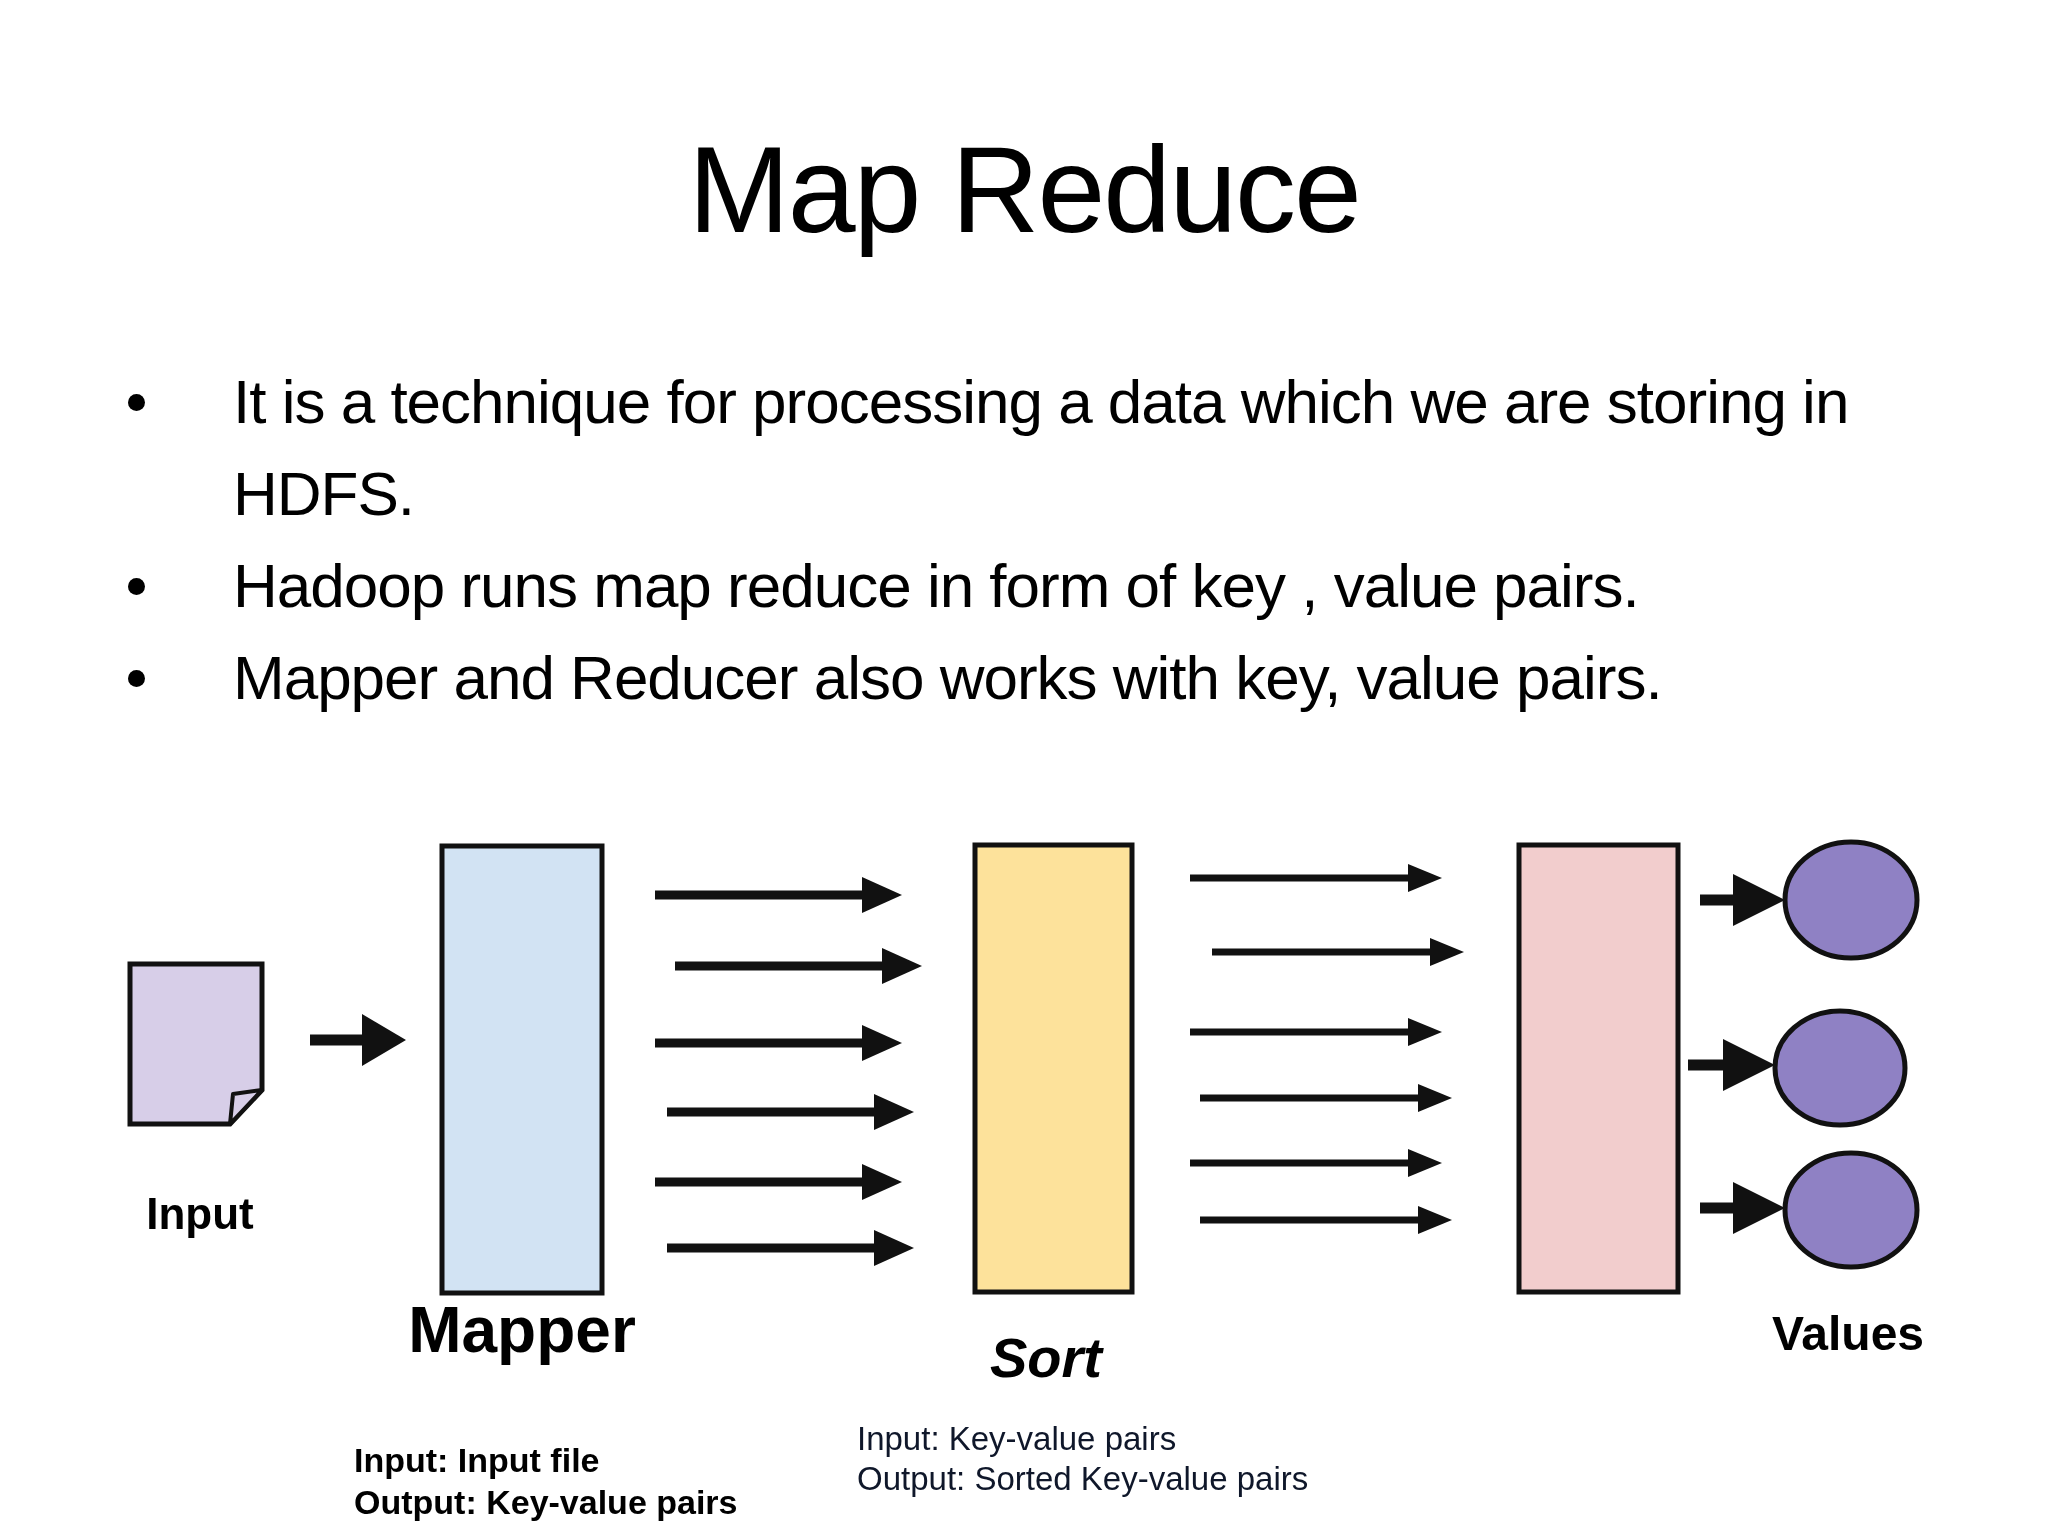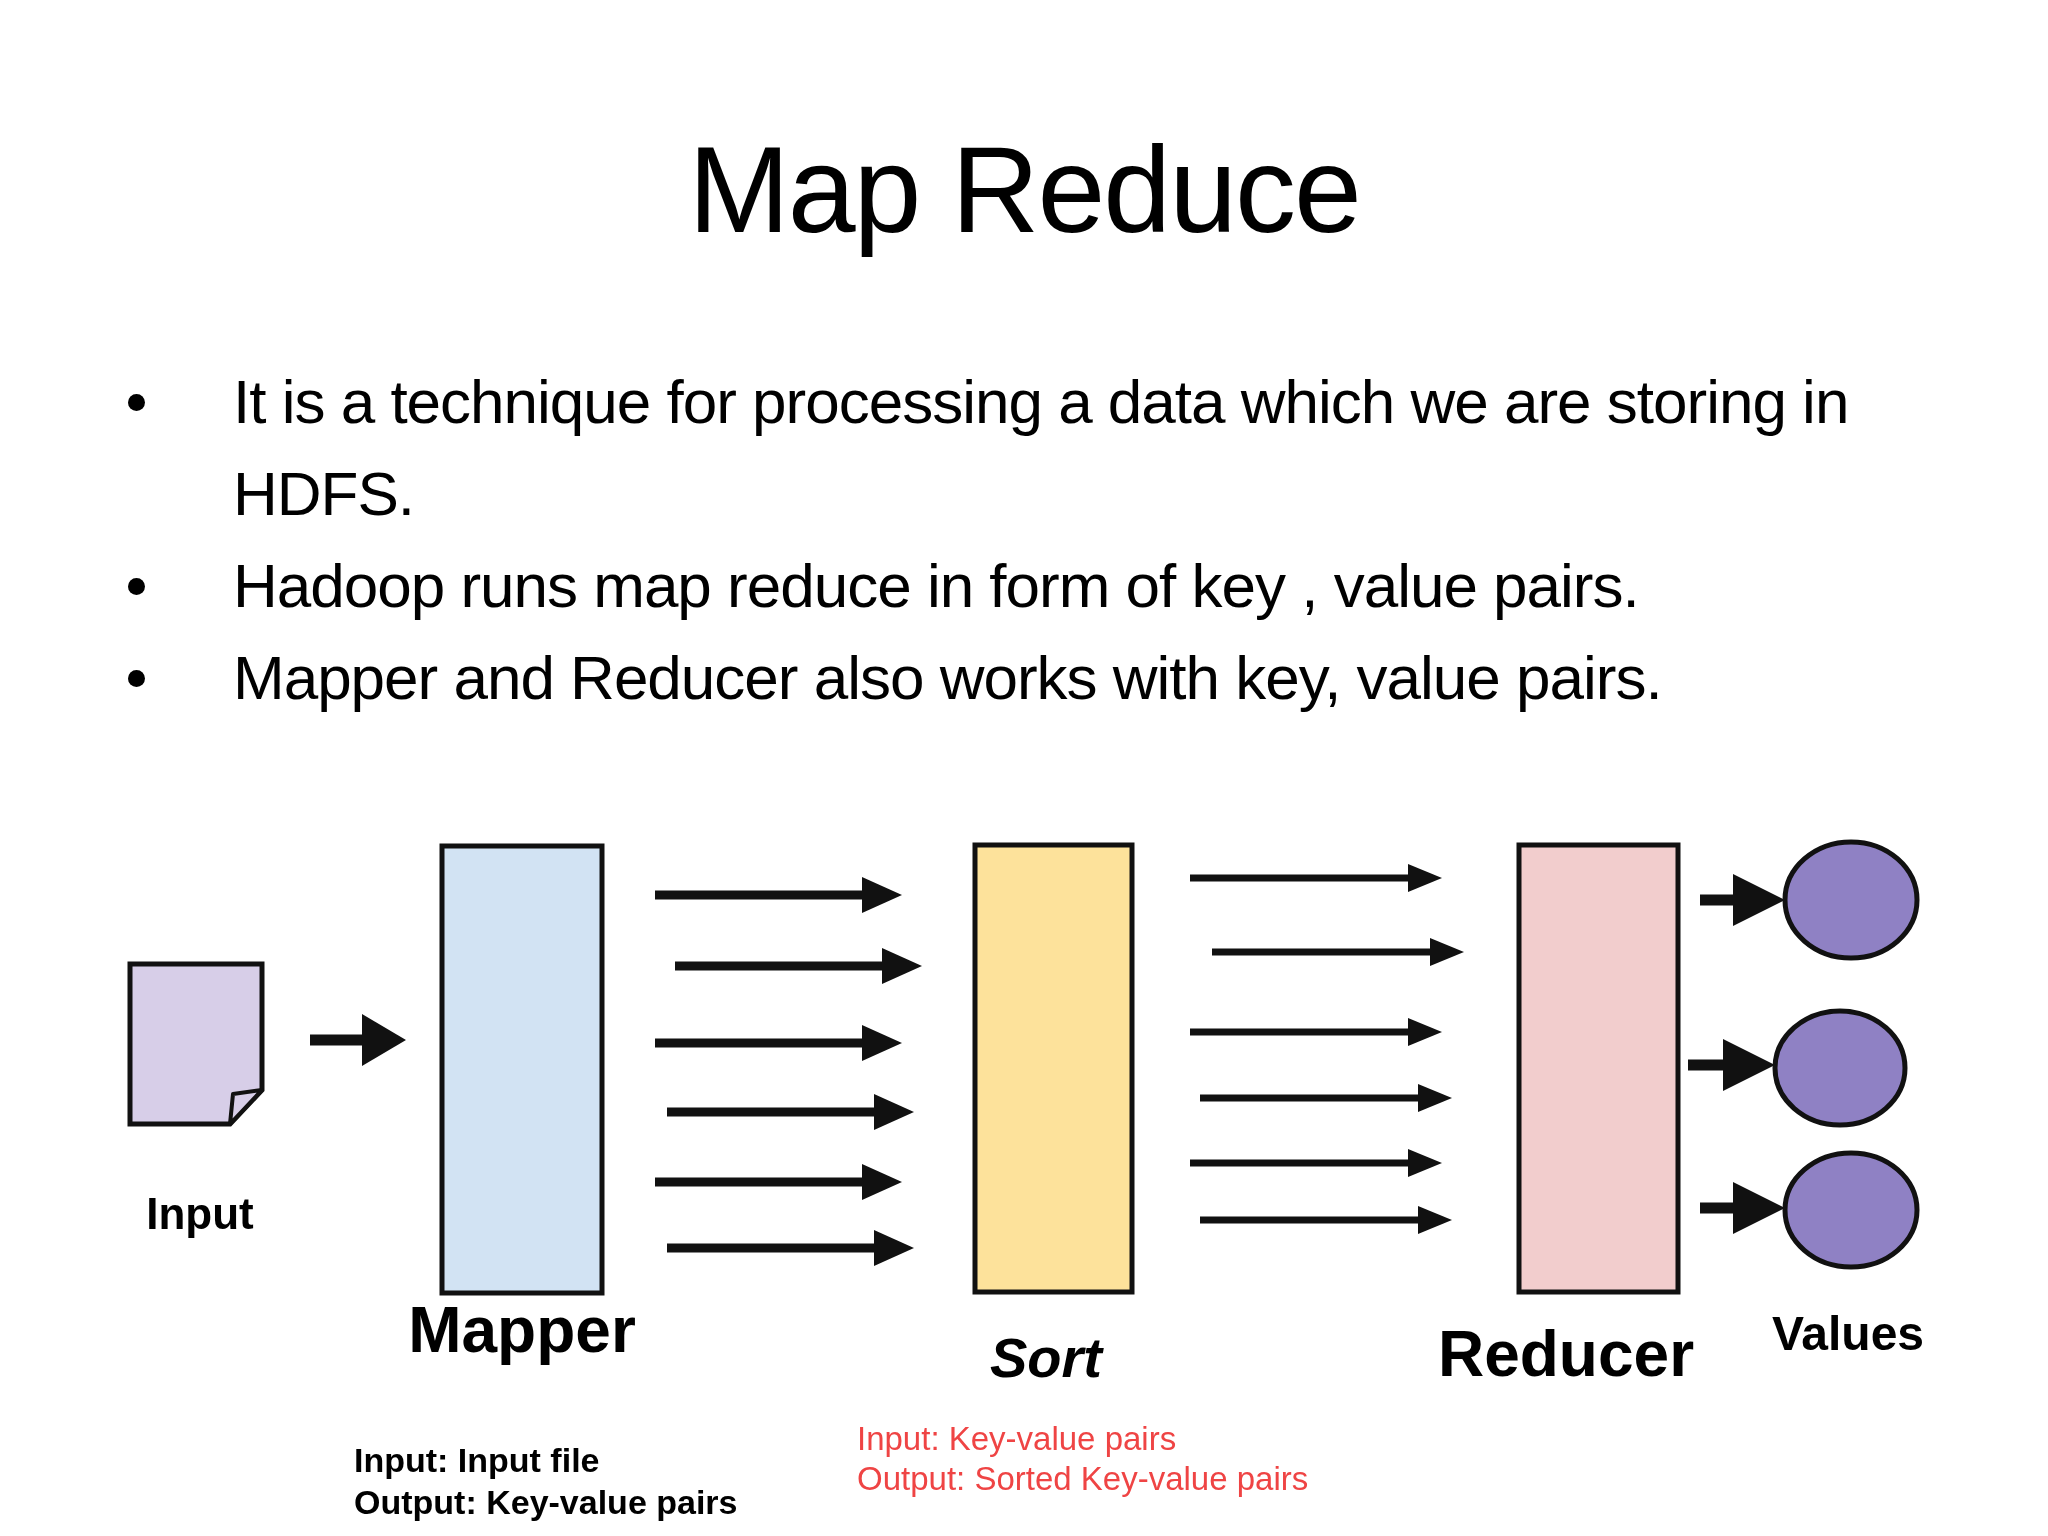--- a/index.html
+++ b/index.html
@@ -66,21 +66,21 @@
   .values-label  { left: 1848px; top: 1305px; font-size: 48px; }
 
   .caption {
     position: absolute;
     white-space: nowrap;
     font-size: 34px;
     line-height: 42px;
     font-weight: 700;
   }
   .mapper-caption  { left: 354px;  top: 1439px; }
-  .sort-caption    { left: 857px;  top: 1419px; font-weight: 400; font-size: 33px; line-height: 40px; color: #ef4444; }
+  .sort-caption    { left: 857px;  top: 1419px; font-weight: 400; font-size: 33px; line-height: 40px; color: #0f172a; }
   .reducer-caption { left: 1395px; top: 1435px; }
 
   svg.diagram-canvas { position: absolute; inset: 0; }
 </style>
 </head>
 <body>
 
 <div class="slide">
 
   <h1 class="title">Map Reduce</h1>
@@ -188,21 +188,20 @@
       <g>
         <line x1="1700" y1="1208" x2="1736" y2="1208" stroke="currentColor" stroke-width="11"></line>
         <polygon points="1733,1182 1785,1208 1733,1234" fill="currentColor"></polygon>
       </g>
     </g>
   </svg>
 
   <div class="dlabel input-label">Input</div>
   <div class="dlabel mapper-label">Mapper</div>
   <div class="dlabel sort-label">Sort</div>
-  <div class="dlabel reducer-label">Reducer</div>
   <div class="dlabel values-label">Values</div>
 
   <div class="caption mapper-caption">
     <div>Input: Input file</div>
     <div>Output: Key-value pairs</div>
   </div>
   <div class="caption sort-caption">
     <div>Input: Key-value pairs</div>
     <div>Output: Sorted Key-value pairs</div>
   </div>

